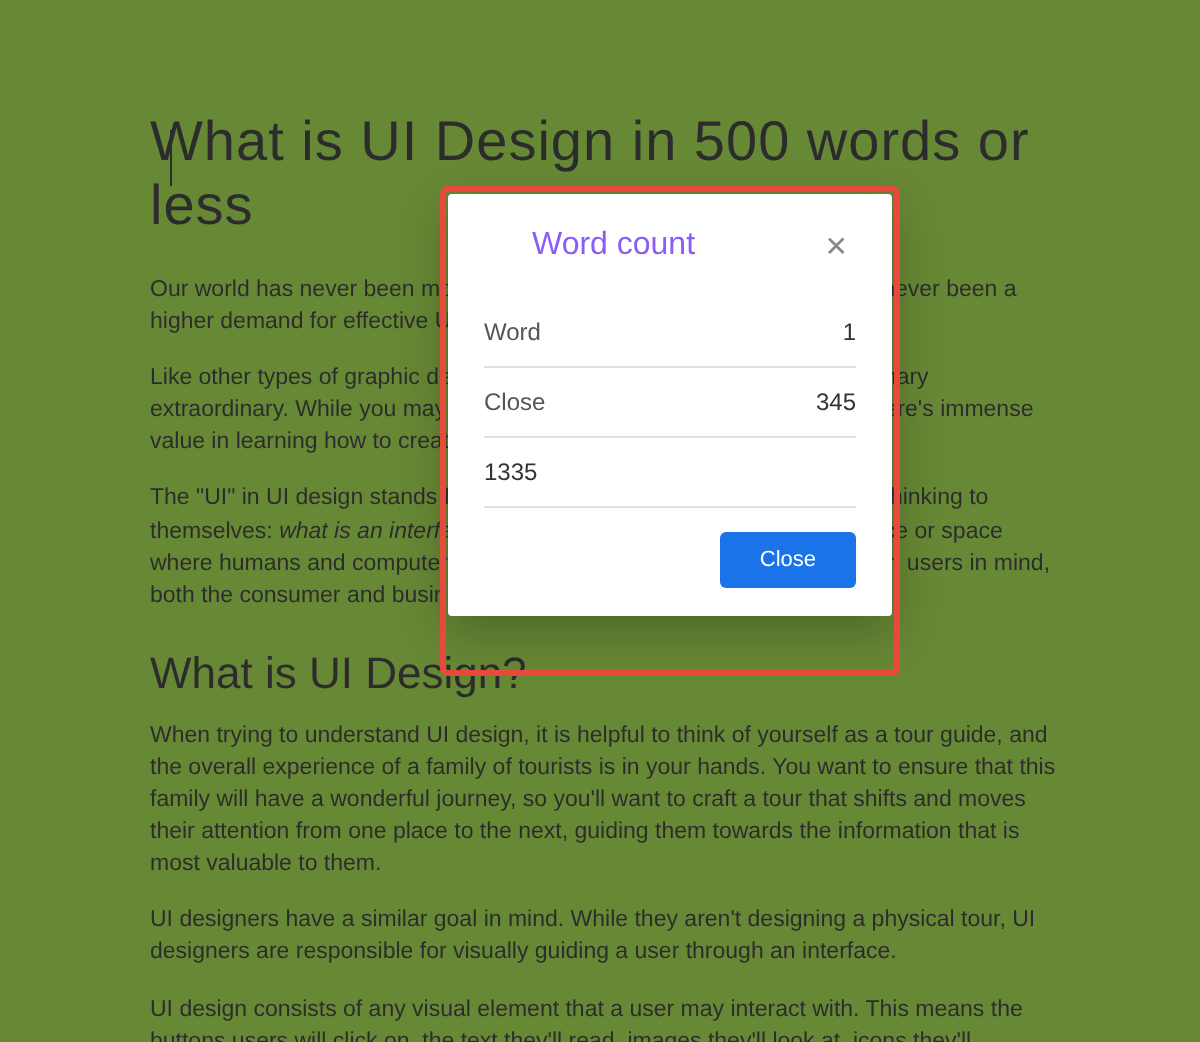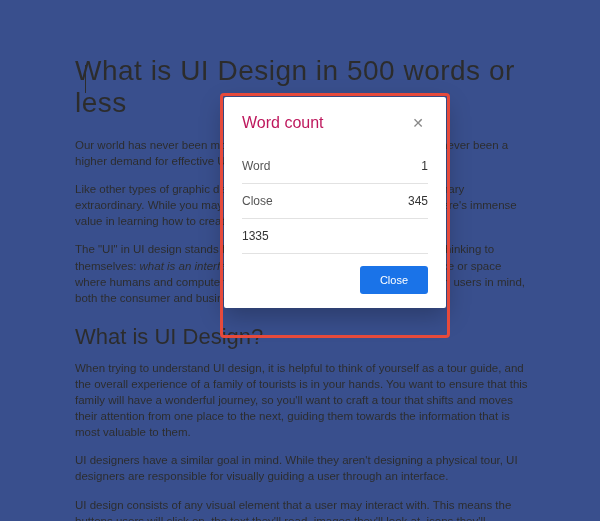--- a/index.html
+++ b/index.html
@@ -1,19 +1,19 @@
 <!DOCTYPE html>
 <html><head>
 <meta charset="utf-8">
 <style>
   * { box-sizing: border-box; margin: 0; padding: 0; }
   html, body { width: 600px; height: 521px; overflow: hidden; font-family: Arial, Helvetica, sans-serif; }
   .page {
     position: absolute; inset: 0;
-    background: #1d4ed8;
+    background: #84cc16;
     color: #000;
     padding: 55px 70px 0 75px;
   }
   .page h1 {
     font-size: 28px;
     font-weight: 400;
     letter-spacing: 0.5px;
     margin-bottom: 18px;
   }
   .page h2 {
@@ -55,21 +55,22 @@
     box-shadow: 0 8px 24px rgba(0,0,0,0.25);
     z-index: 4;
     padding: 16px 18px 14px;
   }
   .dialog-header {
     display: flex; justify-content: space-between; align-items: center;
     margin-bottom: 16px;
   }
   .dialog-title {
     font-size: 16px;
-    color: #be185d;
+    color: #8b5cf6;
+    margin-left: 24px;
   }
   .close-x {
     font-size: 14px;
     color: #888;
     cursor: pointer;
     padding: 2px 4px;
   }
   .stat-row {
     display: flex; justify-content: space-between;
     font-size: 12px;

